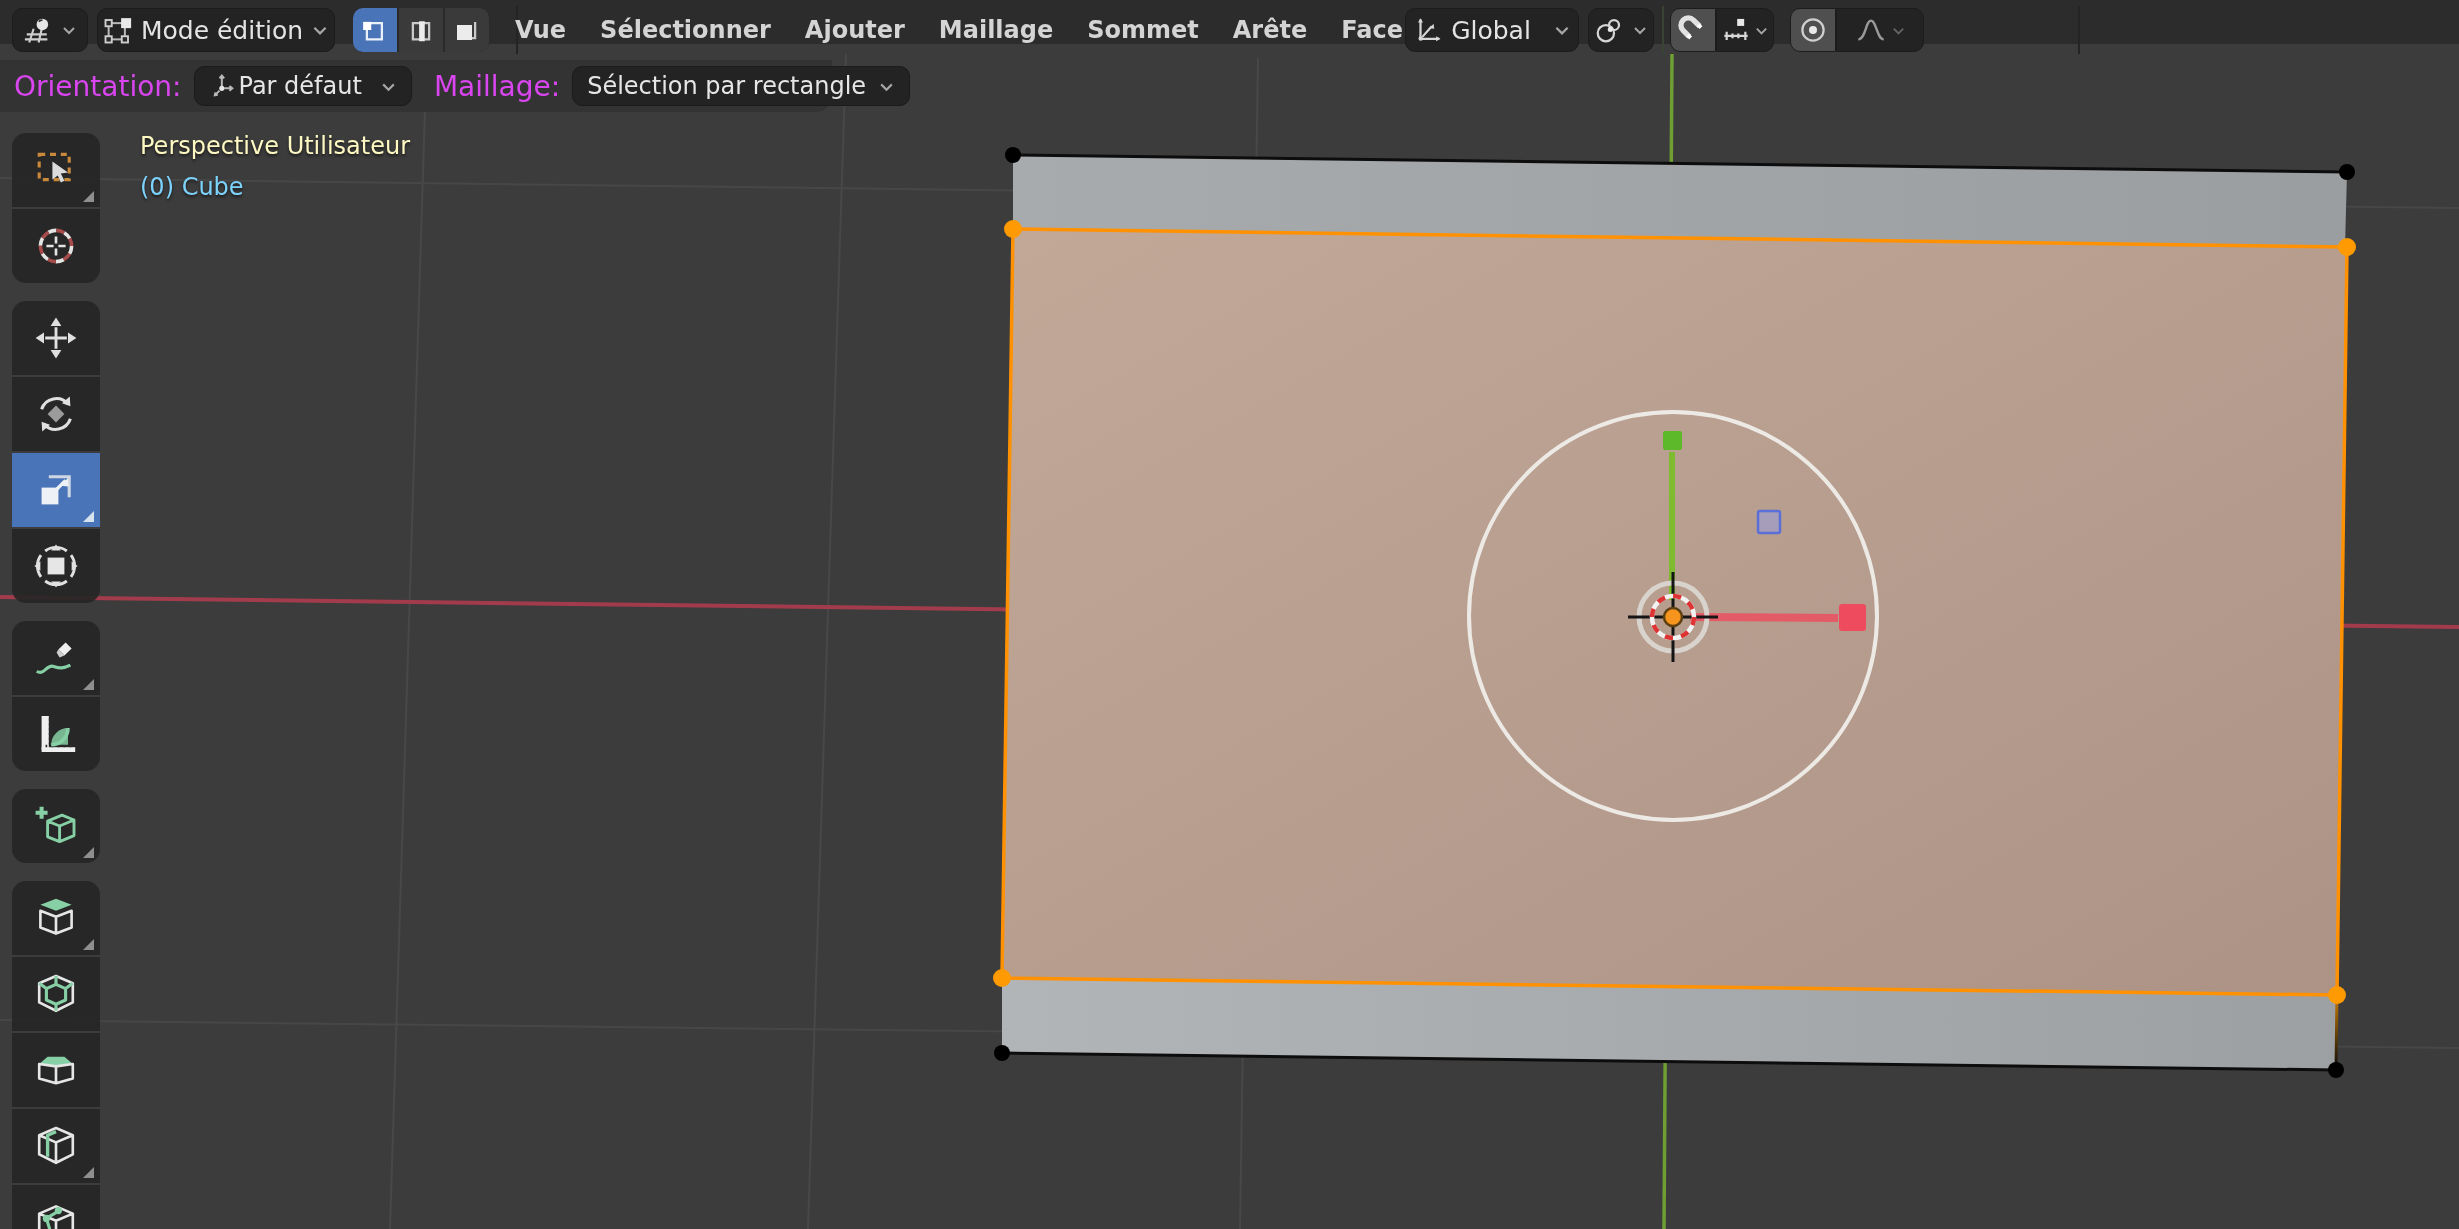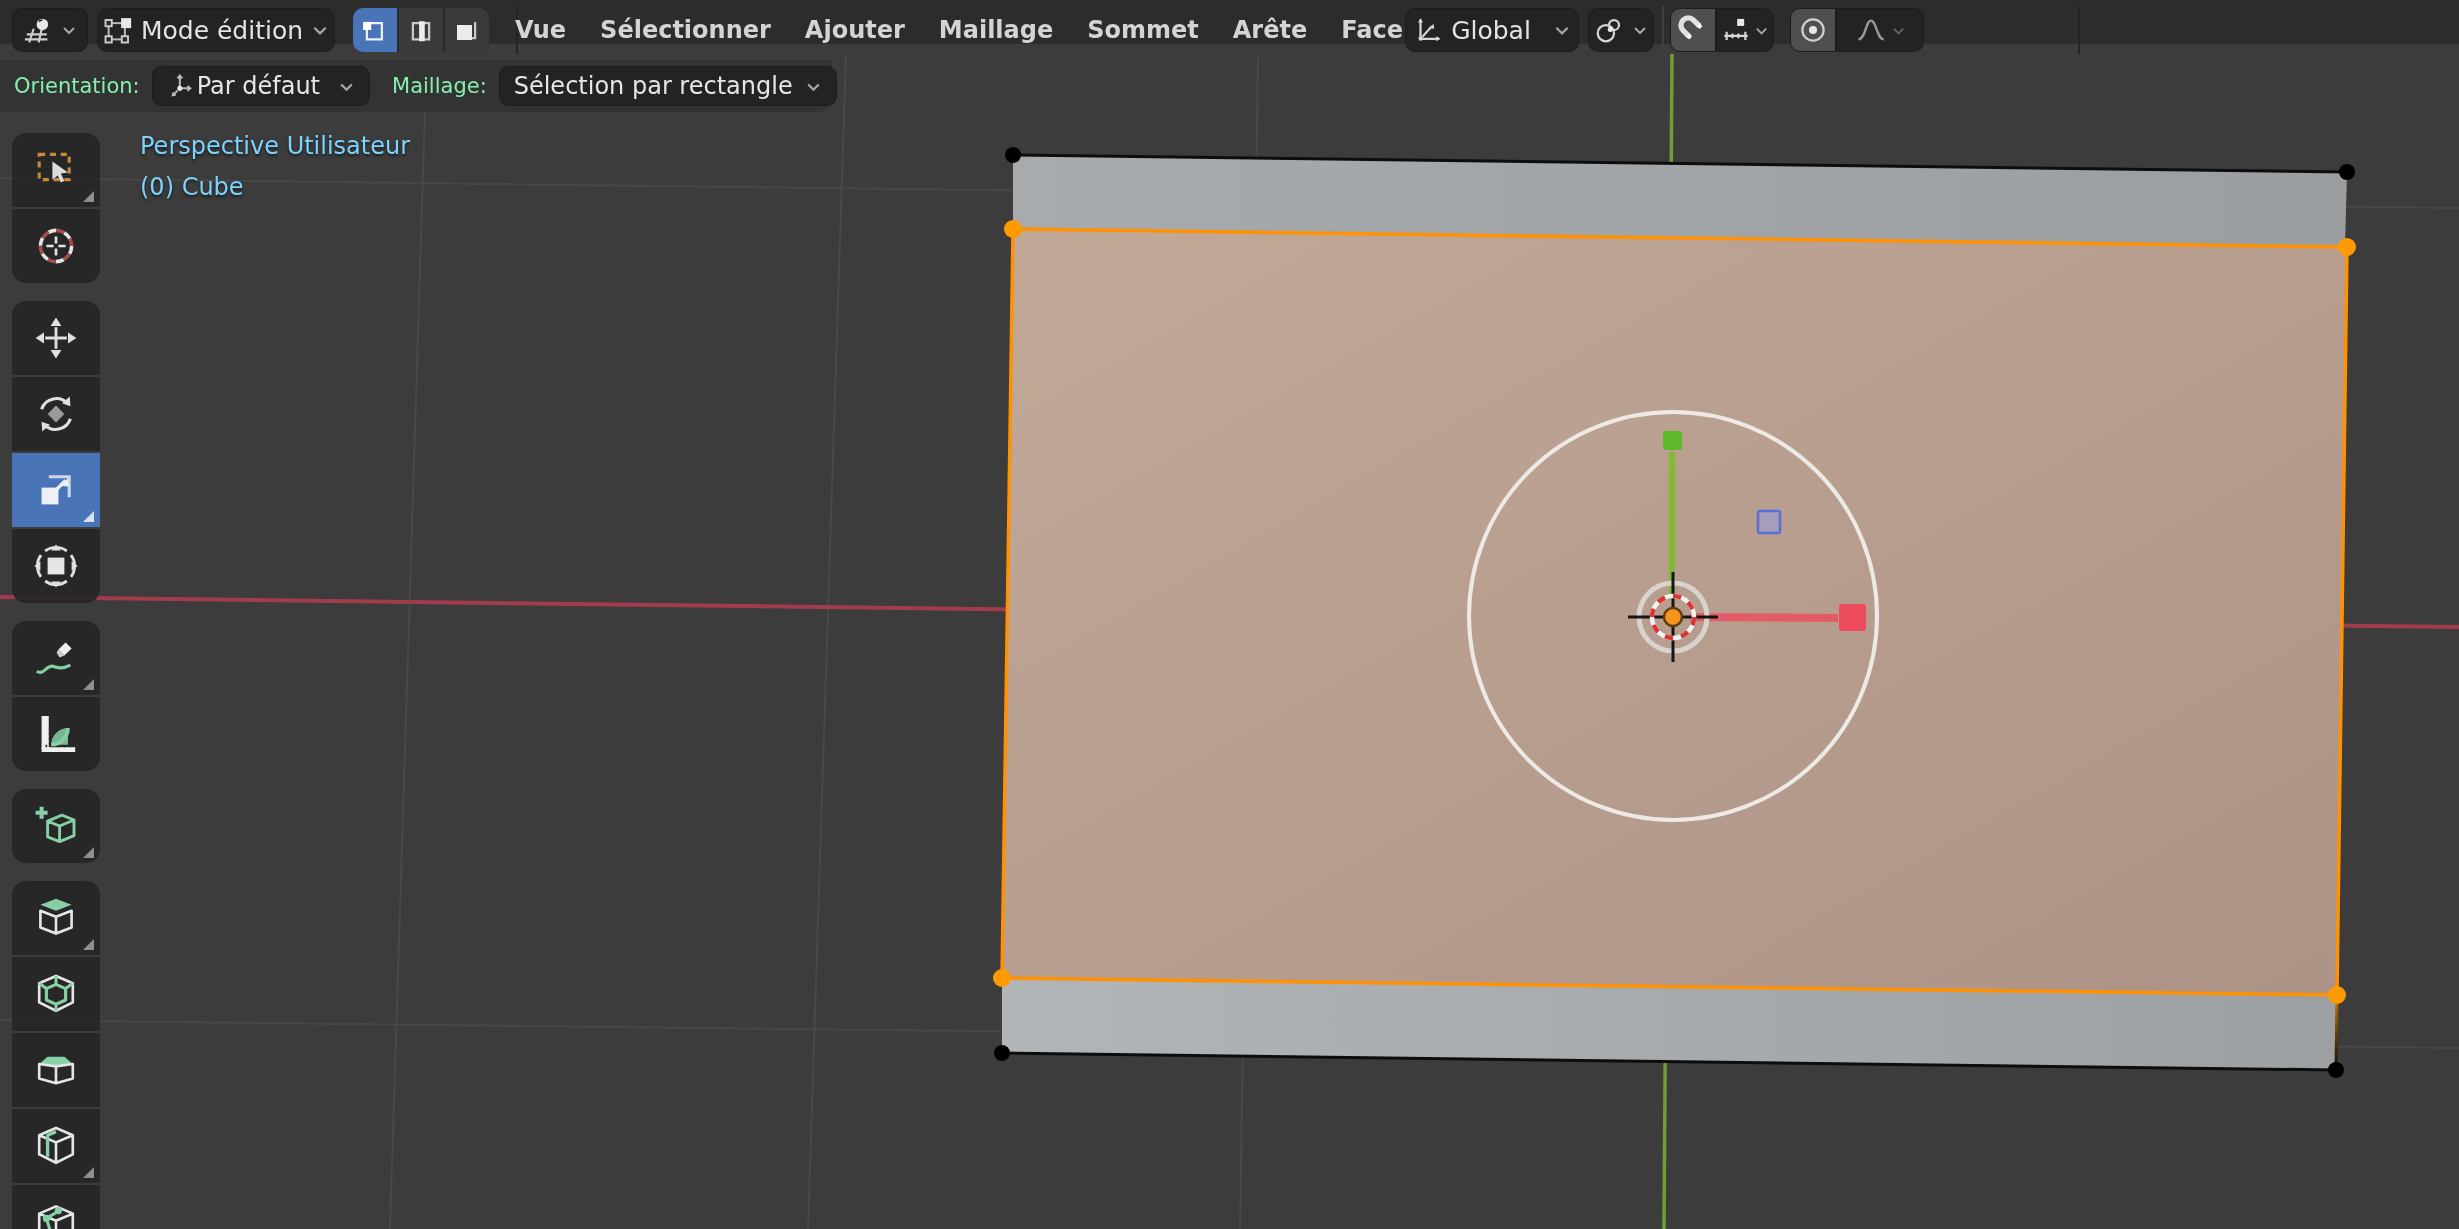--- a/index.html
+++ b/index.html
@@ -26,37 +26,37 @@
     background:#2a2a2a; border-radius:10px; overflow:hidden; gap:2px; }
   .selbtn { width:44px; height:44px; background:#3a3a3a; display:flex;
     align-items:center; justify-content:center; }
   .selbtn.active { background:#4a74b8; }
   .toggled { background:#4f4f4f !important; }
   .chev { opacity:.85; }
   
   .toolsettings { position:absolute; left:0; top:60px; width:832px; height:52px;
     background:#333333; border-radius:0 0 16px 0; z-index:19;
     display:flex; align-items:center; padding-left:14px; }
-  .ts-label { font-size:21px; color:#86efac; margin-right:12px; }
+  .ts-label { font-size:28px; color:#d946ef; margin-right:12px; }
   .ts-dd { height:40px; background:#232323; border:1px solid #1b1b1b; border-radius:10px;
     display:flex; align-items:center; gap:2px; padding:0 14px; margin-right:22px; }
   .ts-dd span { font-size:24px; color:#e6e6e6; white-space:nowrap; }
   
   .tools { position:absolute; left:12px; top:133px; width:88px; z-index:18; }
   .tgroup { display:flex; flex-direction:column; gap:2px; border-radius:14px;
     overflow:hidden; margin-bottom:18px; }
   .tbtn { width:88px; height:74px; background:rgba(38,38,38,.92); position:relative;
     display:flex; align-items:center; justify-content:center; }
   .tbtn.active { background:#4a74b8; }
   .subtri { position:absolute; right:6px; bottom:5px; width:0; height:0;
     border-left:11px solid transparent; border-bottom:11px solid #8f8f8f; }
   
   .vp-text { position:absolute; left:140px; top:132px; z-index:15;
     text-shadow:0 2px 3px rgba(0,0,0,.6); }
-  .vp-text .l1 { font-size:24px; color:#7dd3fc; }
+  .vp-text .l1 { font-size:24px; color:#fef9c3; }
   .vp-text .l2 { font-size:24px; color:#7dd3fc; margin-top:13px; }
 </style>
 </head>
 <body>
 
 <svg id="scene" width="2459" height="1229" viewBox="0 0 2459 1229">
   <defs>
     <linearGradient id="gradFront" x1="0" y1="0" x2="1" y2="1">
       <stop offset="0" stop-color="#c2a897"></stop>
         <stop offset="1" stop-color="#ad9386"></stop>

